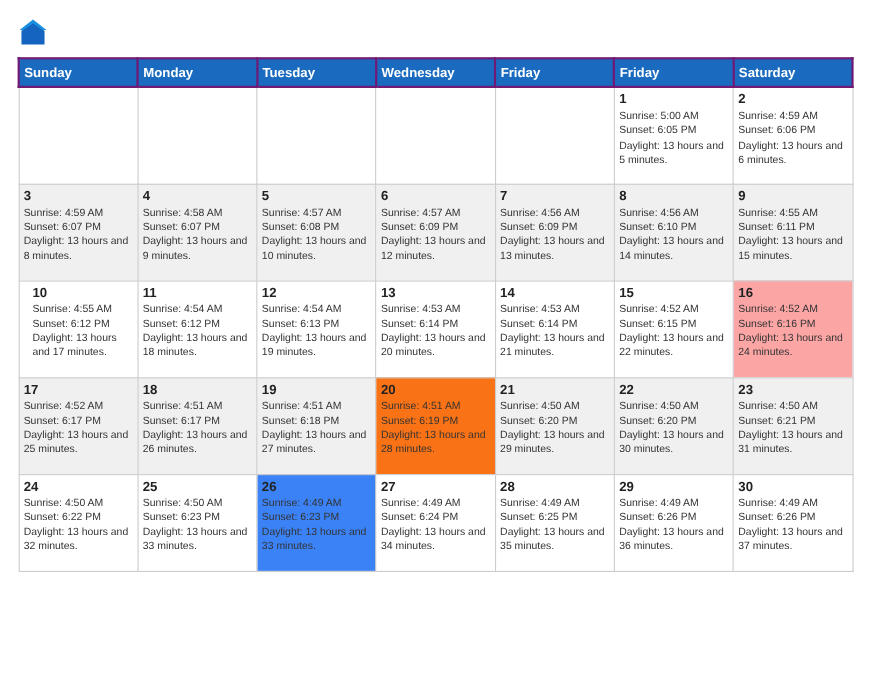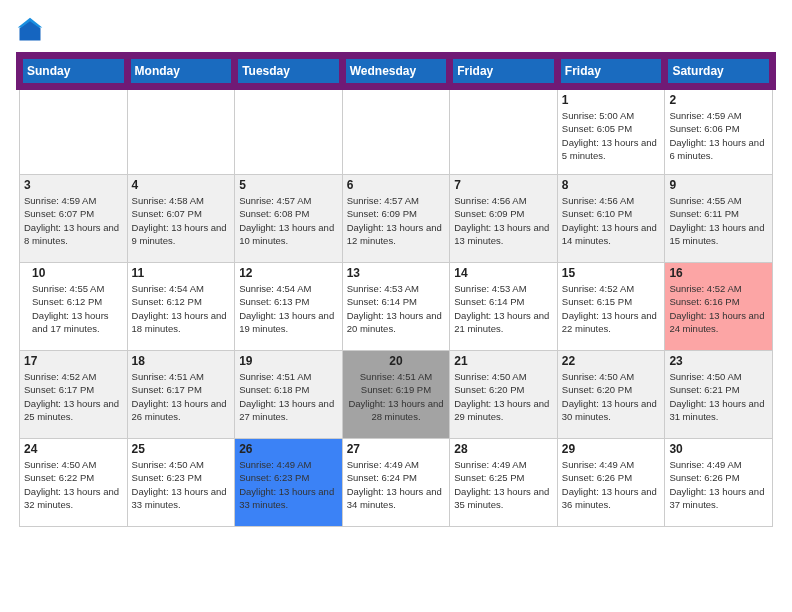--- a/index.html
+++ b/index.html
@@ -50,21 +50,21 @@
       border-collapse: collapse;
       margin-top: 8px;
     }
     .calendar th {
       background: #1a6bbf;
       color: #fff;
       font-size: 12px;
       font-weight: bold;
       padding: 5px 4px;
       text-align: left;
-      border: 7px solid #701a75;
+      border: 2px solid #701a75;
     }
     .calendar td {
       border: 1px solid #ccc;
       vertical-align: top;
       width: calc(100% / 7);
       padding: 3px 4px;
       font-size: 10px;
       color: #333;
       background: #fff;
       min-height: 80px;
@@ -206,21 +206,21 @@
           <div class="day-detail">Sunrise: 4:52 AM<br>Sunset: 6:17 PM<br>Daylight: 13 hours and 25 minutes.</div>
         </td>
         <td style="background: rgb(240, 240, 240);">
           <span class="day-number">18</span>
           <div class="day-detail">Sunrise: 4:51 AM<br>Sunset: 6:17 PM<br>Daylight: 13 hours and 26 minutes.</div>
         </td>
         <td style="background: rgb(240, 240, 240);">
           <span class="day-number">19</span>
           <div class="day-detail">Sunrise: 4:51 AM<br>Sunset: 6:18 PM<br>Daylight: 13 hours and 27 minutes.</div>
         </td>
-        <td style="background: #a3a3a3; text-align: center;">
+        <td style="background: #f97316;">
           <span class="day-number">20</span>
           <div class="day-detail">Sunrise: 4:51 AM<br>Sunset: 6:19 PM<br>Daylight: 13 hours and 28 minutes.</div>
         </td>
         <td style="background: rgb(240, 240, 240);">
           <span class="day-number">21</span>
           <div class="day-detail">Sunrise: 4:50 AM<br>Sunset: 6:20 PM<br>Daylight: 13 hours and 29 minutes.</div>
         </td>
         <td style="background: rgb(240, 240, 240);">
           <span class="day-number">22</span>
           <div class="day-detail">Sunrise: 4:50 AM<br>Sunset: 6:20 PM<br>Daylight: 13 hours and 30 minutes.</div>

